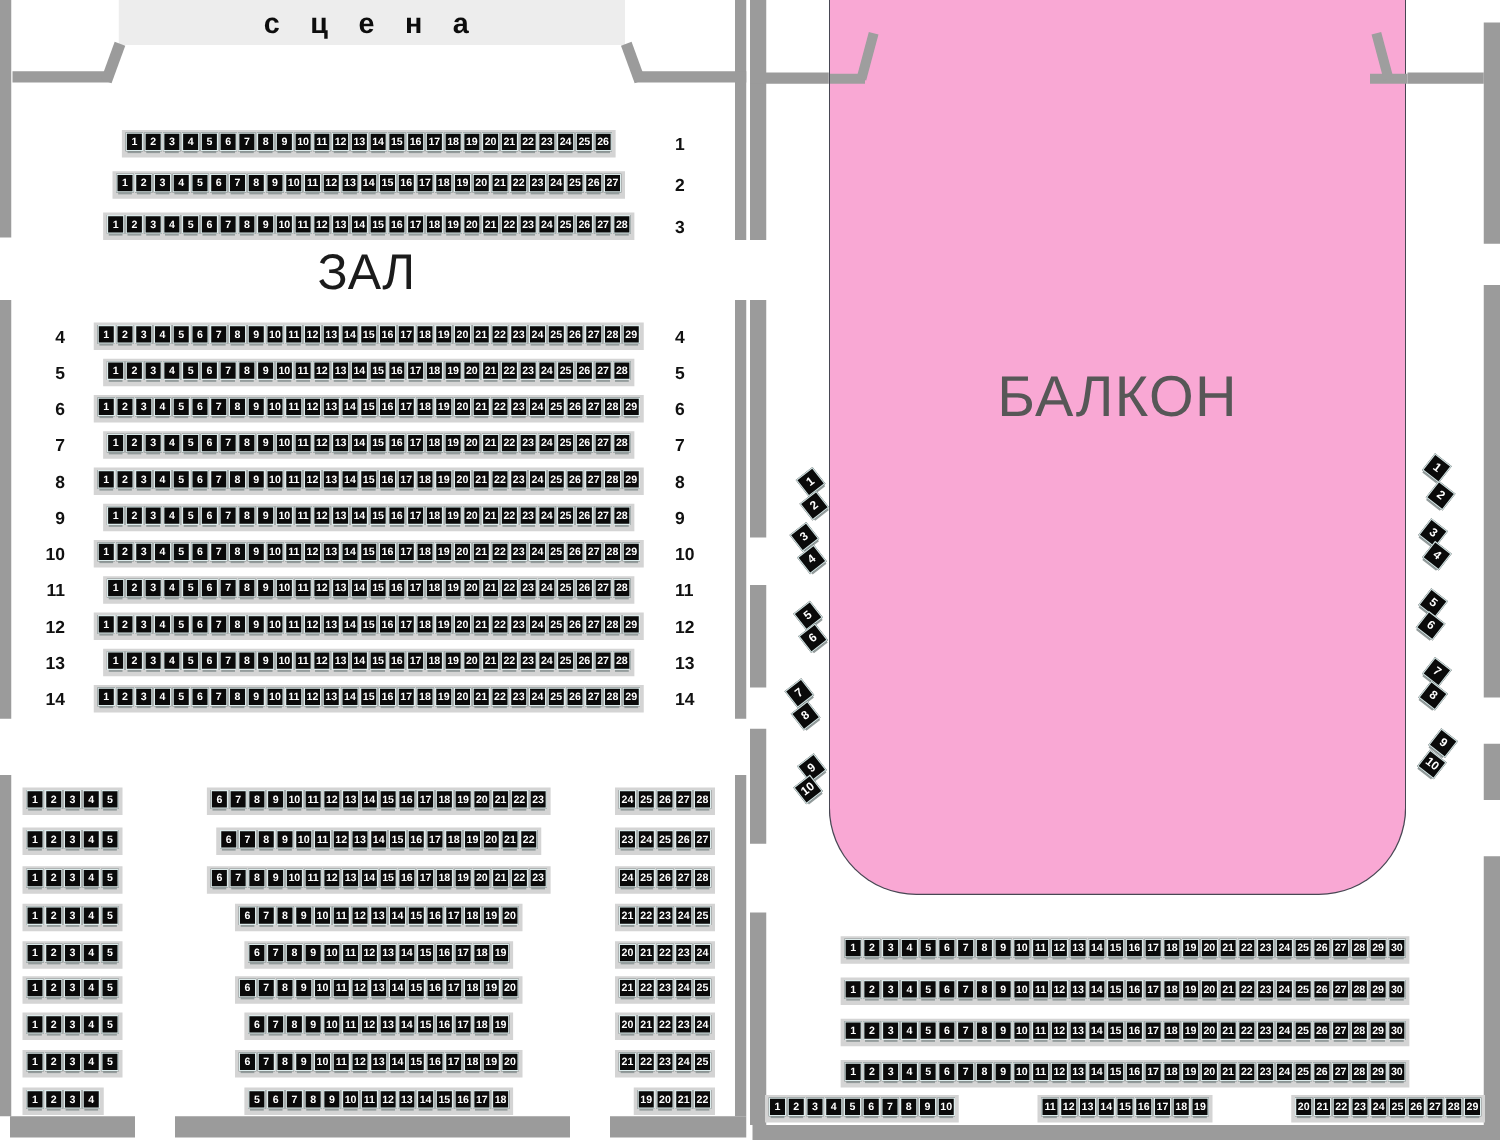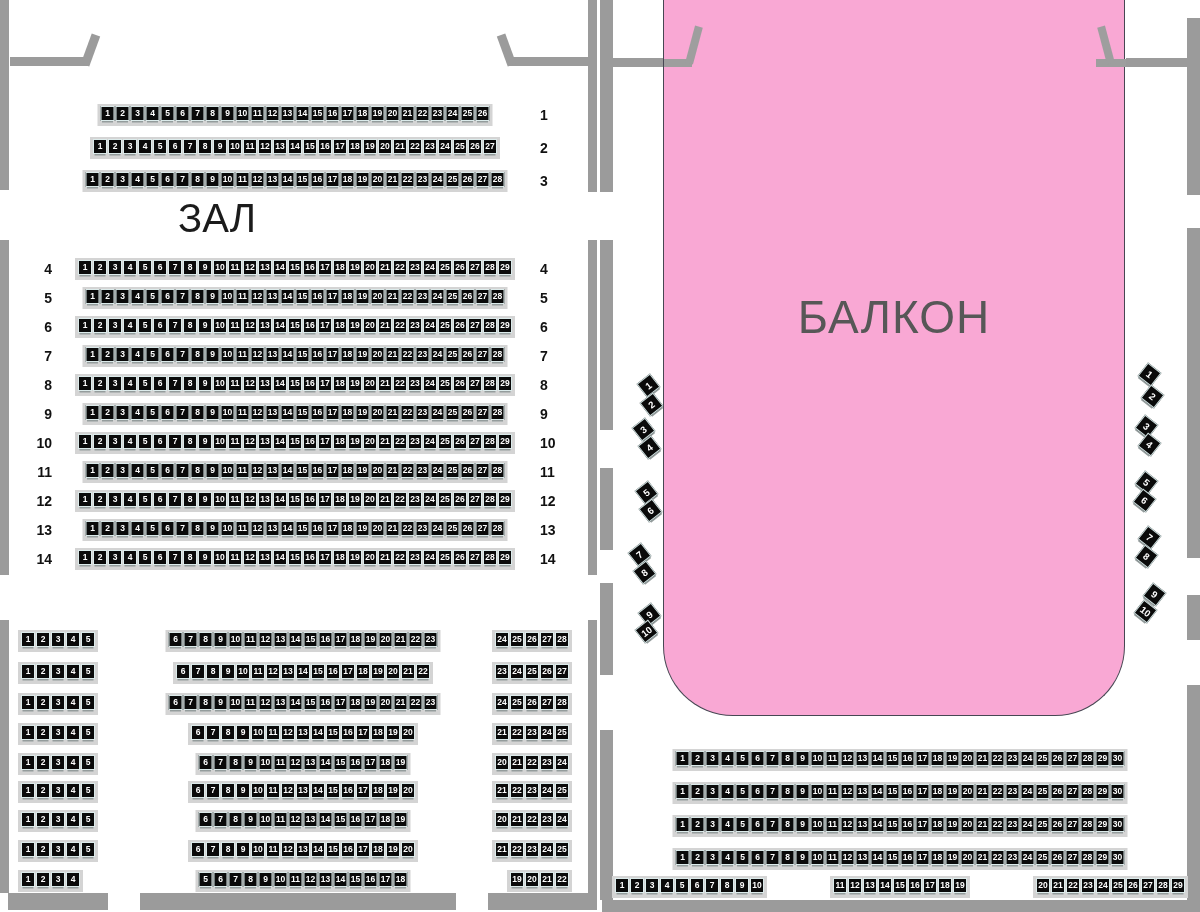--- a/index.html
+++ b/index.html
@@ -8,21 +8,21 @@
     font-family:"Liberation Sans",sans-serif;overflow:hidden;
   }
   .wall{position:absolute;background:#9b9b9b;}
   .mark{position:absolute;background:#9e9e9e;}
   .stage-banner{
     position:absolute;left:95px;top:0;width:405px;height:36px;background:#ededed;
     display:flex;align-items:center;justify-content:center;
     font-weight:bold;font-size:23px;letter-spacing:9px;color:#0d0d0d;
   }
   .hall-title{
-    position:absolute;left:178px;top:196px;width:230px;text-align:left;
+    position:absolute;left:178px;top:196px;width:230px;text-align:center;
     font-size:40px;color:#1b1b1b;font-weight:normal;
   }
   .balcony{
     position:absolute;left:663px;top:0;width:462px;height:716px;
     background:#f9a8d4;border:1px solid #474753;border-top:none;
     border-radius:0 0 70px 70px;box-sizing:border-box;
   }
   .balcony-title{
     position:absolute;left:0;top:290px;width:100%;text-align:center;
     font-size:46px;color:#575757;letter-spacing:1px;
@@ -42,20 +42,21 @@
   }
   .rowlabel{
     position:absolute;font-weight:bold;font-size:14px;color:#111;
     line-height:22px;white-space:nowrap;
   }
 </style>
 </head>
 <body>
 
 <div id="root">
+  <div class="stage-banner">с ц е н а</div>
   <div class="hall-title">ЗАЛ</div>
 
   <div class="balcony">
     <div class="balcony-title">БАЛКОН</div>
   </div>
 
   <div id="walls">
       <div class="wall" style="left: 0px; top: 0px; width: 9px; height: 190px;"></div>
       <div class="wall" style="left: 0px; top: 240px; width: 9px; height: 335px;"></div>
       <div class="wall" style="left: 0px; top: 620px; width: 9px; height: 273px;"></div>

